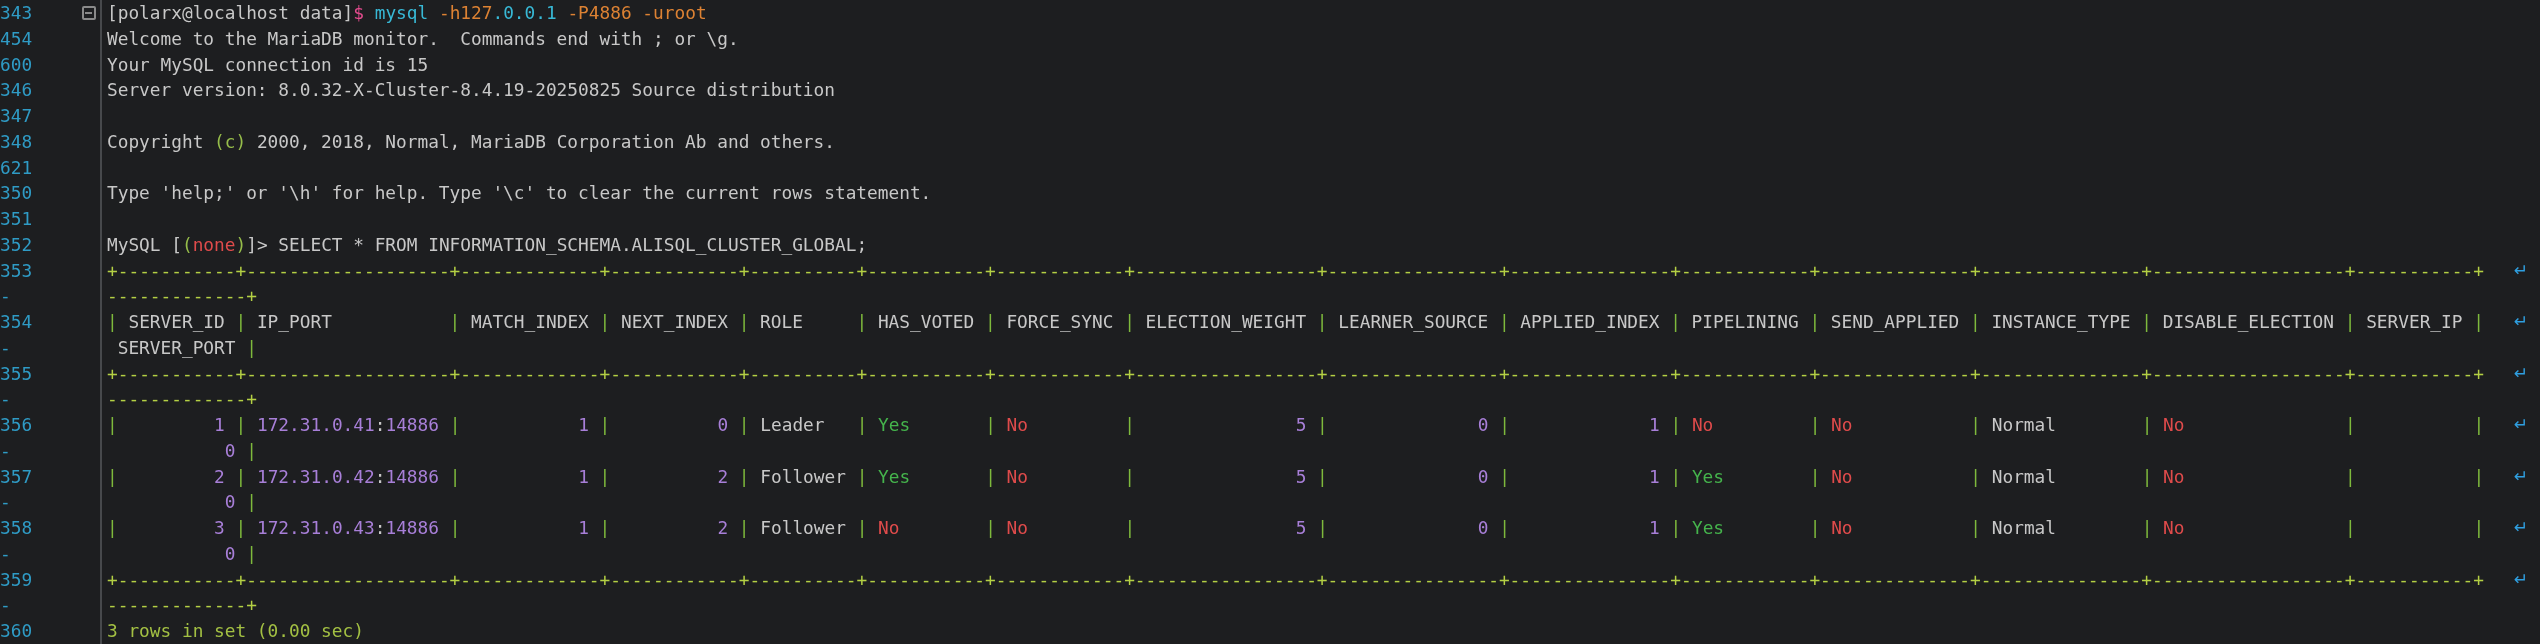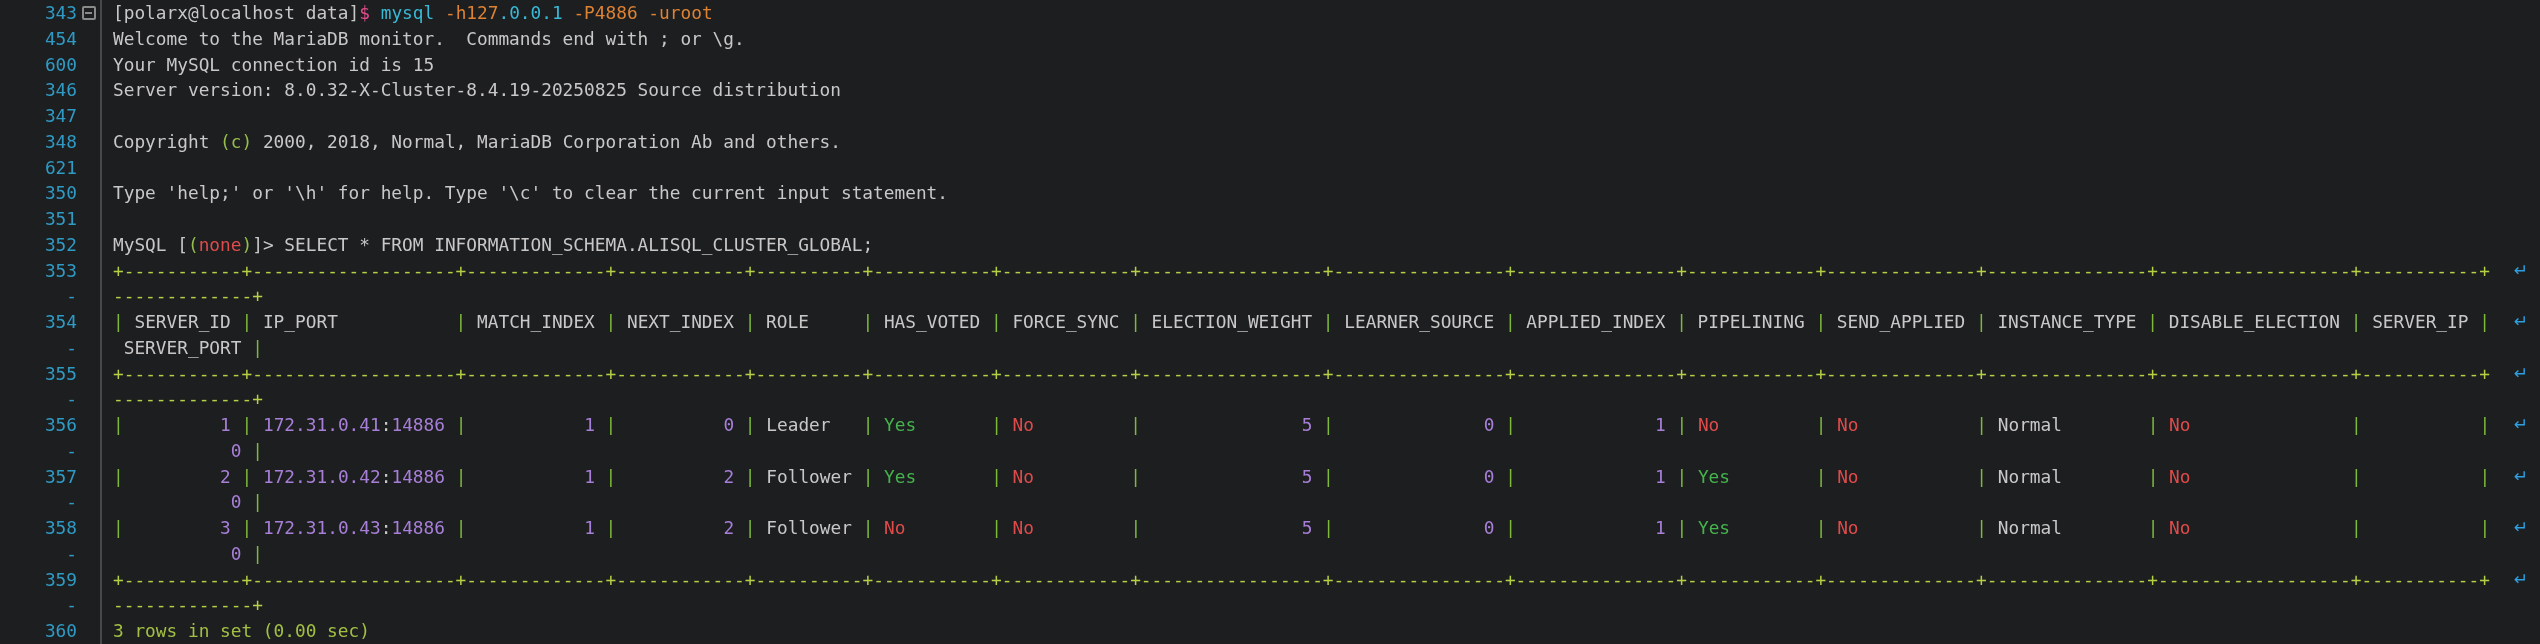--- a/index.html
+++ b/index.html
@@ -1,26 +1,26 @@
 <!DOCTYPE html>
 <html><head>
 <meta charset="utf-8">
 <style>
   html,body{margin:0;padding:0}
   body{width:2540px;height:644px;overflow:hidden;background:#1d1e20;
        font-family:"DejaVu Sans Mono",monospace;font-size:17.8px}
   #term{width:2540px;height:644px}
   .row{display:flex;height:25.76px;line-height:25.8px;white-space:pre}
   .gutter{flex:none;width:100px;display:flex}
-  .ln{flex:none;width:77px;text-align:right}
+  .ln{flex:none;width:77px;}
   .foldcol{flex:1;display:flex;align-items:center;justify-content:center}
   .foldbox{width:14px;height:14px;box-sizing:border-box;border:2px solid #8a8a8a;
            border-radius:2px;display:flex;align-items:center;justify-content:center}
   .foldbar{width:7px;height:2px;background:#8a8a8a}
-  .text{flex:1;position:relative;border-left:2px solid #47494c;padding-left:11px;overflow:hidden}
+  .text{flex:1;position:relative;border-left:2px solid #47494c;padding-left:5px;overflow:hidden}
   .wrapmark{position:absolute;right:12px;top:0;font-family:"DejaVu Sans",sans-serif;font-size:17px}
   .underline{text-decoration-color:#9a9a9a;text-underline-offset:3px}
 </style>
 <style>.c-fg{color:#c8c8c8}
 .c-lnum{color:#2f9bc5}
 .c-pink{color:#e24b8d}
 .c-cyan{color:#38b9d6}
 .c-orange{color:#dd8233}
 .c-paren{color:#96bd4a}
 .c-red{color:#df4b4b}
@@ -34,21 +34,21 @@
 <body style="background: rgb(29, 30, 32);">
 
 <div id="term">
     <div class="row"><div class="gutter"><span class="ln c-lnum">343</span><span class="foldcol"><span class="foldbox"><span class="foldbar"></span></span></span></div><div class="text"><span class="c-fg">[polarx@localhost data]</span><span class="c-pink">$</span><span class="c-fg"> </span><span class="c-cyan">mysql</span><span class="c-fg"> </span><span class="c-orange">-h127</span><span class="c-cyan">.0.0.1</span><span class="c-fg"> </span><span class="c-orange">-P4886</span><span class="c-fg"> </span><span class="c-orange">-uroot</span></div></div>
     <div class="row"><div class="gutter"><span class="ln c-lnum">454</span><span class="foldcol"></span></div><div class="text"><span class="c-fg">Welcome to the MariaDB monitor.  Commands end with ; or \g.</span></div></div>
     <div class="row"><div class="gutter"><span class="ln c-lnum">600</span><span class="foldcol"></span></div><div class="text"><span class="c-fg">Your MySQL connection id is 15</span></div></div>
     <div class="row"><div class="gutter"><span class="ln c-lnum">346</span><span class="foldcol"></span></div><div class="text"><span class="c-fg">Server version: 8.0.32-X-Cluster-8.4.19-20250825 Source distribution</span></div></div>
     <div class="row"><div class="gutter"><span class="ln c-lnum">347</span><span class="foldcol"></span></div><div class="text"></div></div>
     <div class="row"><div class="gutter"><span class="ln c-lnum">348</span><span class="foldcol"></span></div><div class="text"><span class="c-fg">Copyright </span><span class="c-paren">(c)</span><span class="c-fg"> 2000, 2018, Normal, MariaDB Corporation Ab and others.</span></div></div>
     <div class="row"><div class="gutter"><span class="ln c-lnum">621</span><span class="foldcol"></span></div><div class="text"></div></div>
-    <div class="row"><div class="gutter"><span class="ln c-lnum">350</span><span class="foldcol"></span></div><div class="text"><span class="c-fg">Type 'help;' or '\h' for help. Type '\c' to clear the current input statement.</span></div></div>
+    <div class="row"><div class="gutter"><span class="ln c-lnum">350</span><span class="foldcol"></span></div><div class="text"><span class="c-fg">Type 'help;' or '\h' for help. Type '\c' to clear the current rows statement.</span></div></div>
     <div class="row"><div class="gutter"><span class="ln c-lnum">351</span><span class="foldcol"></span></div><div class="text"></div></div>
     <div class="row"><div class="gutter"><span class="ln c-lnum">352</span><span class="foldcol"></span></div><div class="text"><span class="c-fg">MySQL [</span><span class="c-paren">(</span><span class="c-red">none</span><span class="c-paren">)</span><span class="c-fg">]&gt; SELECT * FROM INFORMATION_SCHEMA.ALISQL_CLUSTER_GLOBAL;</span></div></div>
     <div class="row"><div class="gutter"><span class="ln c-lnum">353</span><span class="foldcol"></span></div><div class="text"><span class="c-border">+</span><span class="c-border">-----------</span><span class="c-border">+</span><span class="c-border">-------------------</span><span class="c-border">+</span><span class="c-border">-------------</span><span class="c-border">+</span><span class="c-border">------------</span><span class="c-border">+</span><span class="c-border">----------</span><span class="c-border">+</span><span class="c-border">-----------</span><span class="c-border">+</span><span class="c-border">------------</span><span class="c-border">+</span><span class="c-border">-----------------</span><span class="c-border">+</span><span class="c-border">----------------</span><span class="c-border">+</span><span class="c-border">---------------</span><span class="c-border">+</span><span class="c-border">------------</span><span class="c-border">+</span><span class="c-border">--------------</span><span class="c-border">+</span><span class="c-border">---------------</span><span class="c-border">+</span><span class="c-border">------------------</span><span class="c-border">+</span><span class="c-border">-----------</span><span class="c-border">+</span><span class="wrapmark c-wrapicon">↵</span></div></div>
     <div class="row"><div class="gutter"><span class="ln c-lnum">-</span><span class="foldcol"></span></div><div class="text"><span class="c-border">-------------</span><span class="c-border">+</span></div></div>
     <div class="row"><div class="gutter"><span class="ln c-lnum">354</span><span class="foldcol"></span></div><div class="text"><span class="c-pipe">|</span><span class="c-fg"> SERVER_ID </span><span class="c-pipe">|</span><span class="c-fg"> IP_PORT           </span><span class="c-pipe">|</span><span class="c-fg"> MATCH_INDEX </span><span class="c-pipe">|</span><span class="c-fg"> NEXT_INDEX </span><span class="c-pipe">|</span><span class="c-fg"> ROLE     </span><span class="c-pipe">|</span><span class="c-fg"> HAS_VOTED </span><span class="c-pipe">|</span><span class="c-fg"> FORCE_SYNC </span><span class="c-pipe">|</span><span class="c-fg"> ELECTION_WEIGHT </span><span class="c-pipe">|</span><span class="c-fg"> LEARNER_SOURCE </span><span class="c-pipe">|</span><span class="c-fg"> APPLIED_INDEX </span><span class="c-pipe">|</span><span class="c-fg"> PIPELINING </span><span class="c-pipe">|</span><span class="c-fg"> SEND_APPLIED </span><span class="c-pipe">|</span><span class="c-fg"> INSTANCE_TYPE </span><span class="c-pipe">|</span><span class="c-fg"> DISABLE_ELECTION </span><span class="c-pipe">|</span><span class="c-fg"> SERVER_IP </span><span class="c-pipe">|</span><span class="wrapmark c-wrapicon">↵</span></div></div>
     <div class="row"><div class="gutter"><span class="ln c-lnum">-</span><span class="foldcol"></span></div><div class="text"><span class="c-fg"> SERVER_PORT </span><span class="c-pipe">|</span></div></div>
     <div class="row"><div class="gutter"><span class="ln c-lnum">355</span><span class="foldcol"></span></div><div class="text"><span class="c-border">+</span><span class="c-border">-----------</span><span class="c-border">+</span><span class="c-border">-------------------</span><span class="c-border">+</span><span class="c-border">-------------</span><span class="c-border">+</span><span class="c-border">------------</span><span class="c-border">+</span><span class="c-border">----------</span><span class="c-border">+</span><span class="c-border">-----------</span><span class="c-border">+</span><span class="c-border">------------</span><span class="c-border">+</span><span class="c-border">-----------------</span><span class="c-border">+</span><span class="c-border">----------------</span><span class="c-border">+</span><span class="c-border">---------------</span><span class="c-border">+</span><span class="c-border">------------</span><span class="c-border">+</span><span class="c-border">--------------</span><span class="c-border">+</span><span class="c-border">---------------</span><span class="c-border">+</span><span class="c-border">------------------</span><span class="c-border">+</span><span class="c-border">-----------</span><span class="c-border">+</span><span class="wrapmark c-wrapicon">↵</span></div></div>
     <div class="row"><div class="gutter"><span class="ln c-lnum">-</span><span class="foldcol"></span></div><div class="text"><span class="c-border">-------------</span><span class="c-border">+</span></div></div>
     <div class="row"><div class="gutter"><span class="ln c-lnum">356</span><span class="foldcol"></span></div><div class="text"><span class="c-pipe">|</span><span class="c-fg">         </span><span class="c-num">1</span><span class="c-fg"> </span><span class="c-pipe">|</span><span class="c-fg"> </span><span class="c-link underline">172.31.0.41</span><span class="c-fg">:</span><span class="c-num">14886</span><span class="c-fg"> </span><span class="c-pipe">|</span><span class="c-fg">           </span><span class="c-num">1</span><span class="c-fg"> </span><span class="c-pipe">|</span><span class="c-fg">          </span><span class="c-num">0</span><span class="c-fg"> </span><span class="c-pipe">|</span><span class="c-fg"> </span><span class="c-fg">Leader</span><span class="c-fg">   </span><span class="c-pipe">|</span><span class="c-fg"> </span><span class="c-yes">Yes</span><span class="c-fg">       </span><span class="c-pipe">|</span><span class="c-fg"> </span><span class="c-red">No</span><span class="c-fg">         </span><span class="c-pipe">|</span><span class="c-fg">               </span><span class="c-num">5</span><span class="c-fg"> </span><span class="c-pipe">|</span><span class="c-fg">              </span><span class="c-num">0</span><span class="c-fg"> </span><span class="c-pipe">|</span><span class="c-fg">             </span><span class="c-num">1</span><span class="c-fg"> </span><span class="c-pipe">|</span><span class="c-fg"> </span><span class="c-red">No</span><span class="c-fg">         </span><span class="c-pipe">|</span><span class="c-fg"> </span><span class="c-red">No</span><span class="c-fg">           </span><span class="c-pipe">|</span><span class="c-fg"> </span><span class="c-fg">Normal</span><span class="c-fg">        </span><span class="c-pipe">|</span><span class="c-fg"> </span><span class="c-red">No</span><span class="c-fg">               </span><span class="c-pipe">|</span><span class="c-fg"> </span><span class="c-fg">          </span><span class="c-pipe">|</span><span class="wrapmark c-wrapicon">↵</span></div></div>
     <div class="row"><div class="gutter"><span class="ln c-lnum">-</span><span class="foldcol"></span></div><div class="text"><span class="c-fg">           </span><span class="c-num">0</span><span class="c-fg"> </span><span class="c-pipe">|</span></div></div>

